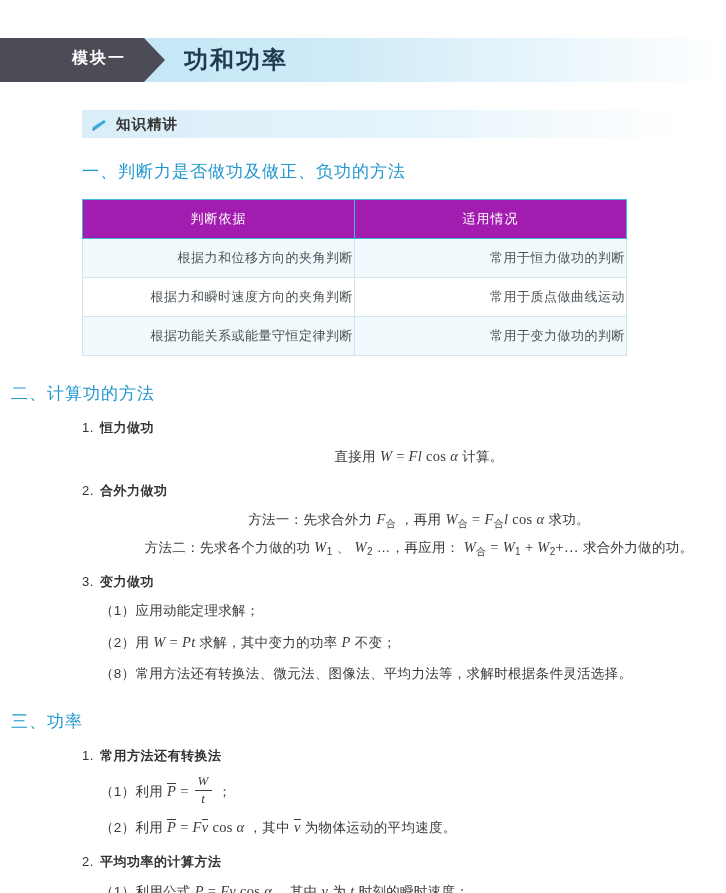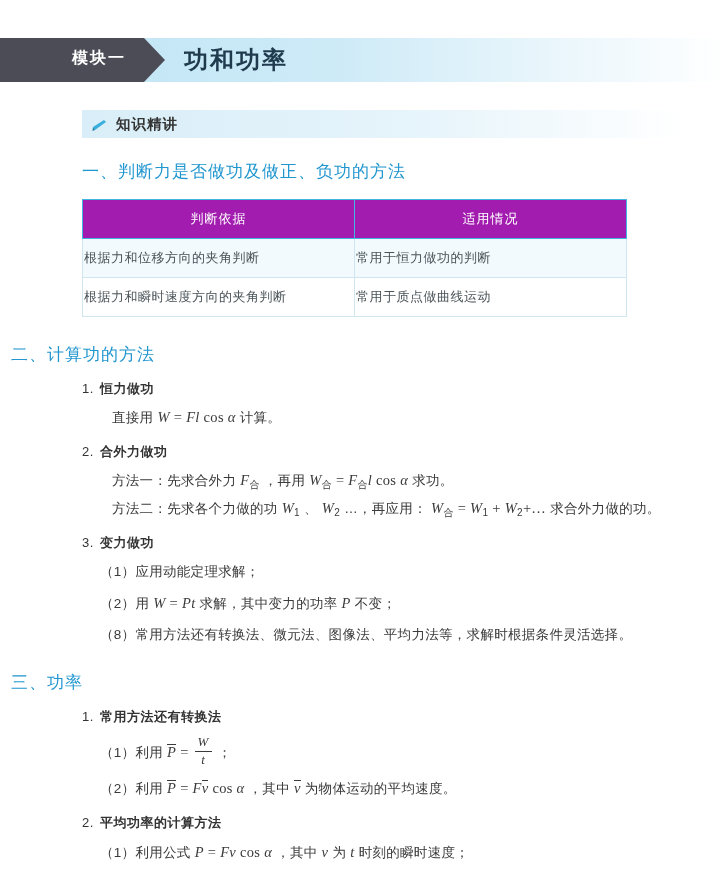--- a/index.html
+++ b/index.html
@@ -117,21 +117,21 @@
     color: #ffffff;
     font-size: 13px;
     font-weight: normal;
     height: 36px;
     text-align: center;
     border: 1px solid #41b6e0;
     letter-spacing: 1px;
   }
   table.kv td {
     height: 36px;
-    text-align: left;
+    text-align: right;
     font-size: 13px;
     color: #4a5358;
     border: 1px solid #cfe6ef;
     background: #ffffff;
     letter-spacing: 0.5px;
   }
   table.kv tr.alt td {
     background: #f2fafd;
   }
 
@@ -148,20 +148,21 @@
     width: 18px;
     font-weight: normal;
     color: #333333;
   }
   .para {
     margin: 8px 0 0 112px;
     font-size: 13.5px;
     color: #3a3a3a;
     line-height: 1.55;
     letter-spacing: 0.3px;
+    text-align: center;
   }
   .para.tight {
     margin-top: 5px;
   }
   .para-indent {
     margin: 9px 0 0 100px;
     font-size: 13.5px;
     color: #3a3a3a;
     line-height: 1.6;
     letter-spacing: 0.3px;
@@ -242,20 +243,24 @@
       </thead>
       <tbody>
         <tr class="alt">
           <td>根据力和位移方向的夹角判断</td>
           <td>常用于恒力做功的判断</td>
         </tr>
         <tr>
           <td>根据力和瞬时速度方向的夹角判断</td>
           <td>常用于质点做曲线运动</td>
         </tr>
+        <tr class="alt">
+          <td>根据功能关系或能量守恒定律判断</td>
+          <td>常用于变力做功的判断</td>
+        </tr>
       </tbody>
     </table>
   </div>
 
   <div class="h-blue sub">二、计算功的方法</div>
 
   <div class="num-item">
     <span class="idx">1.</span><span>恒力做功</span>
   </div>
   <div class="para">

